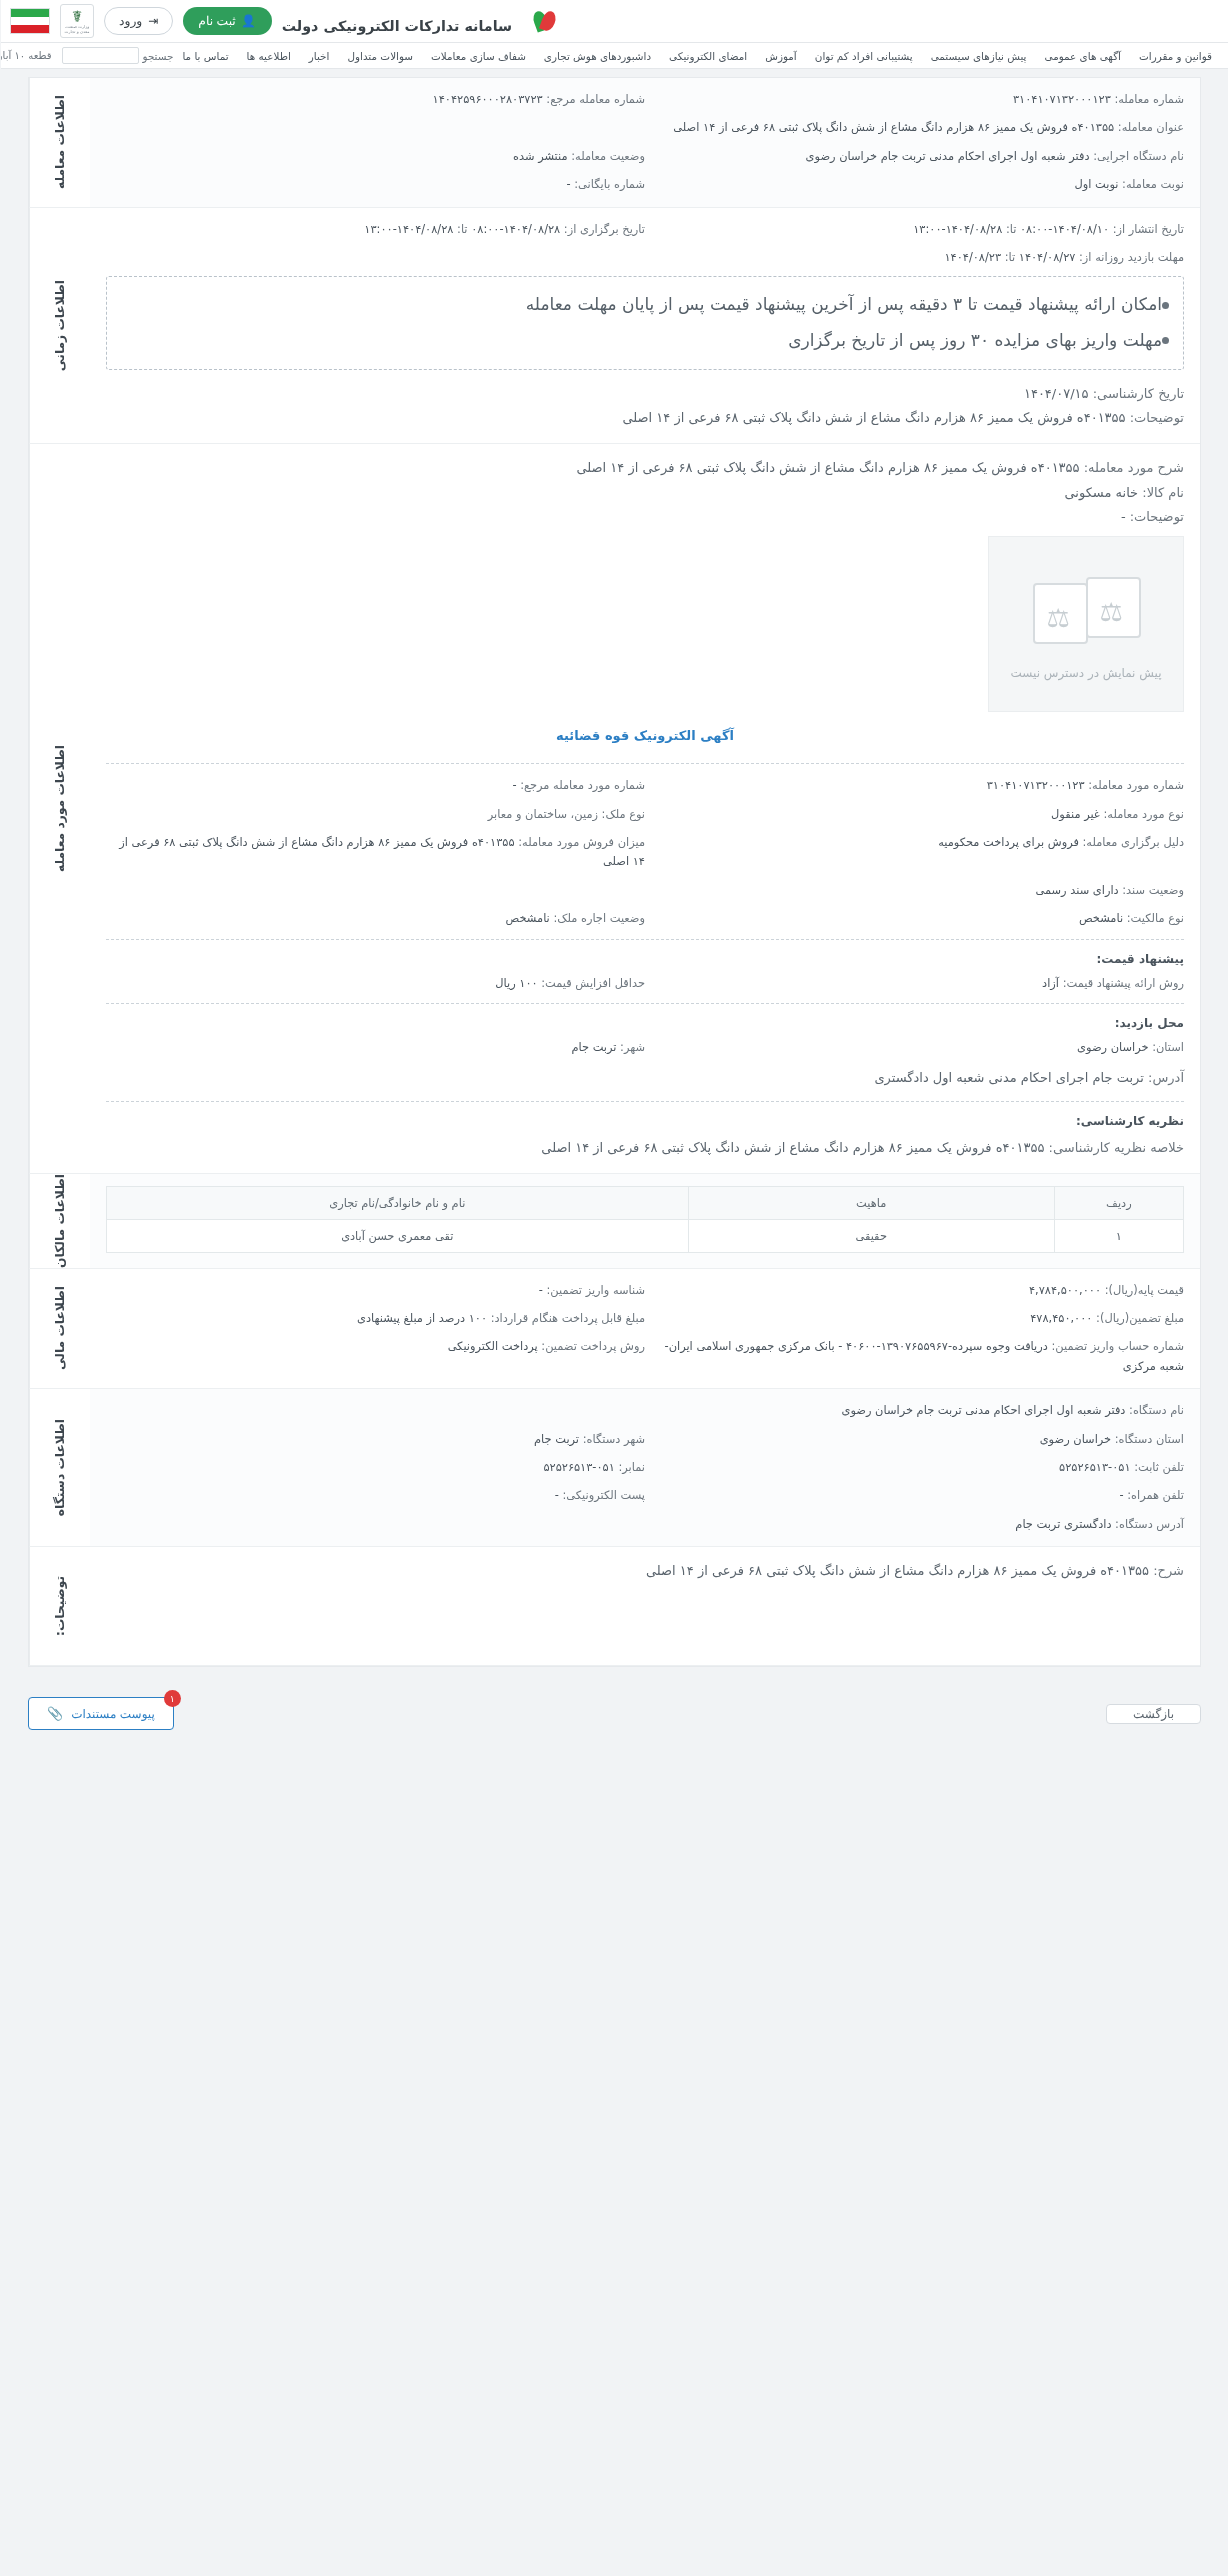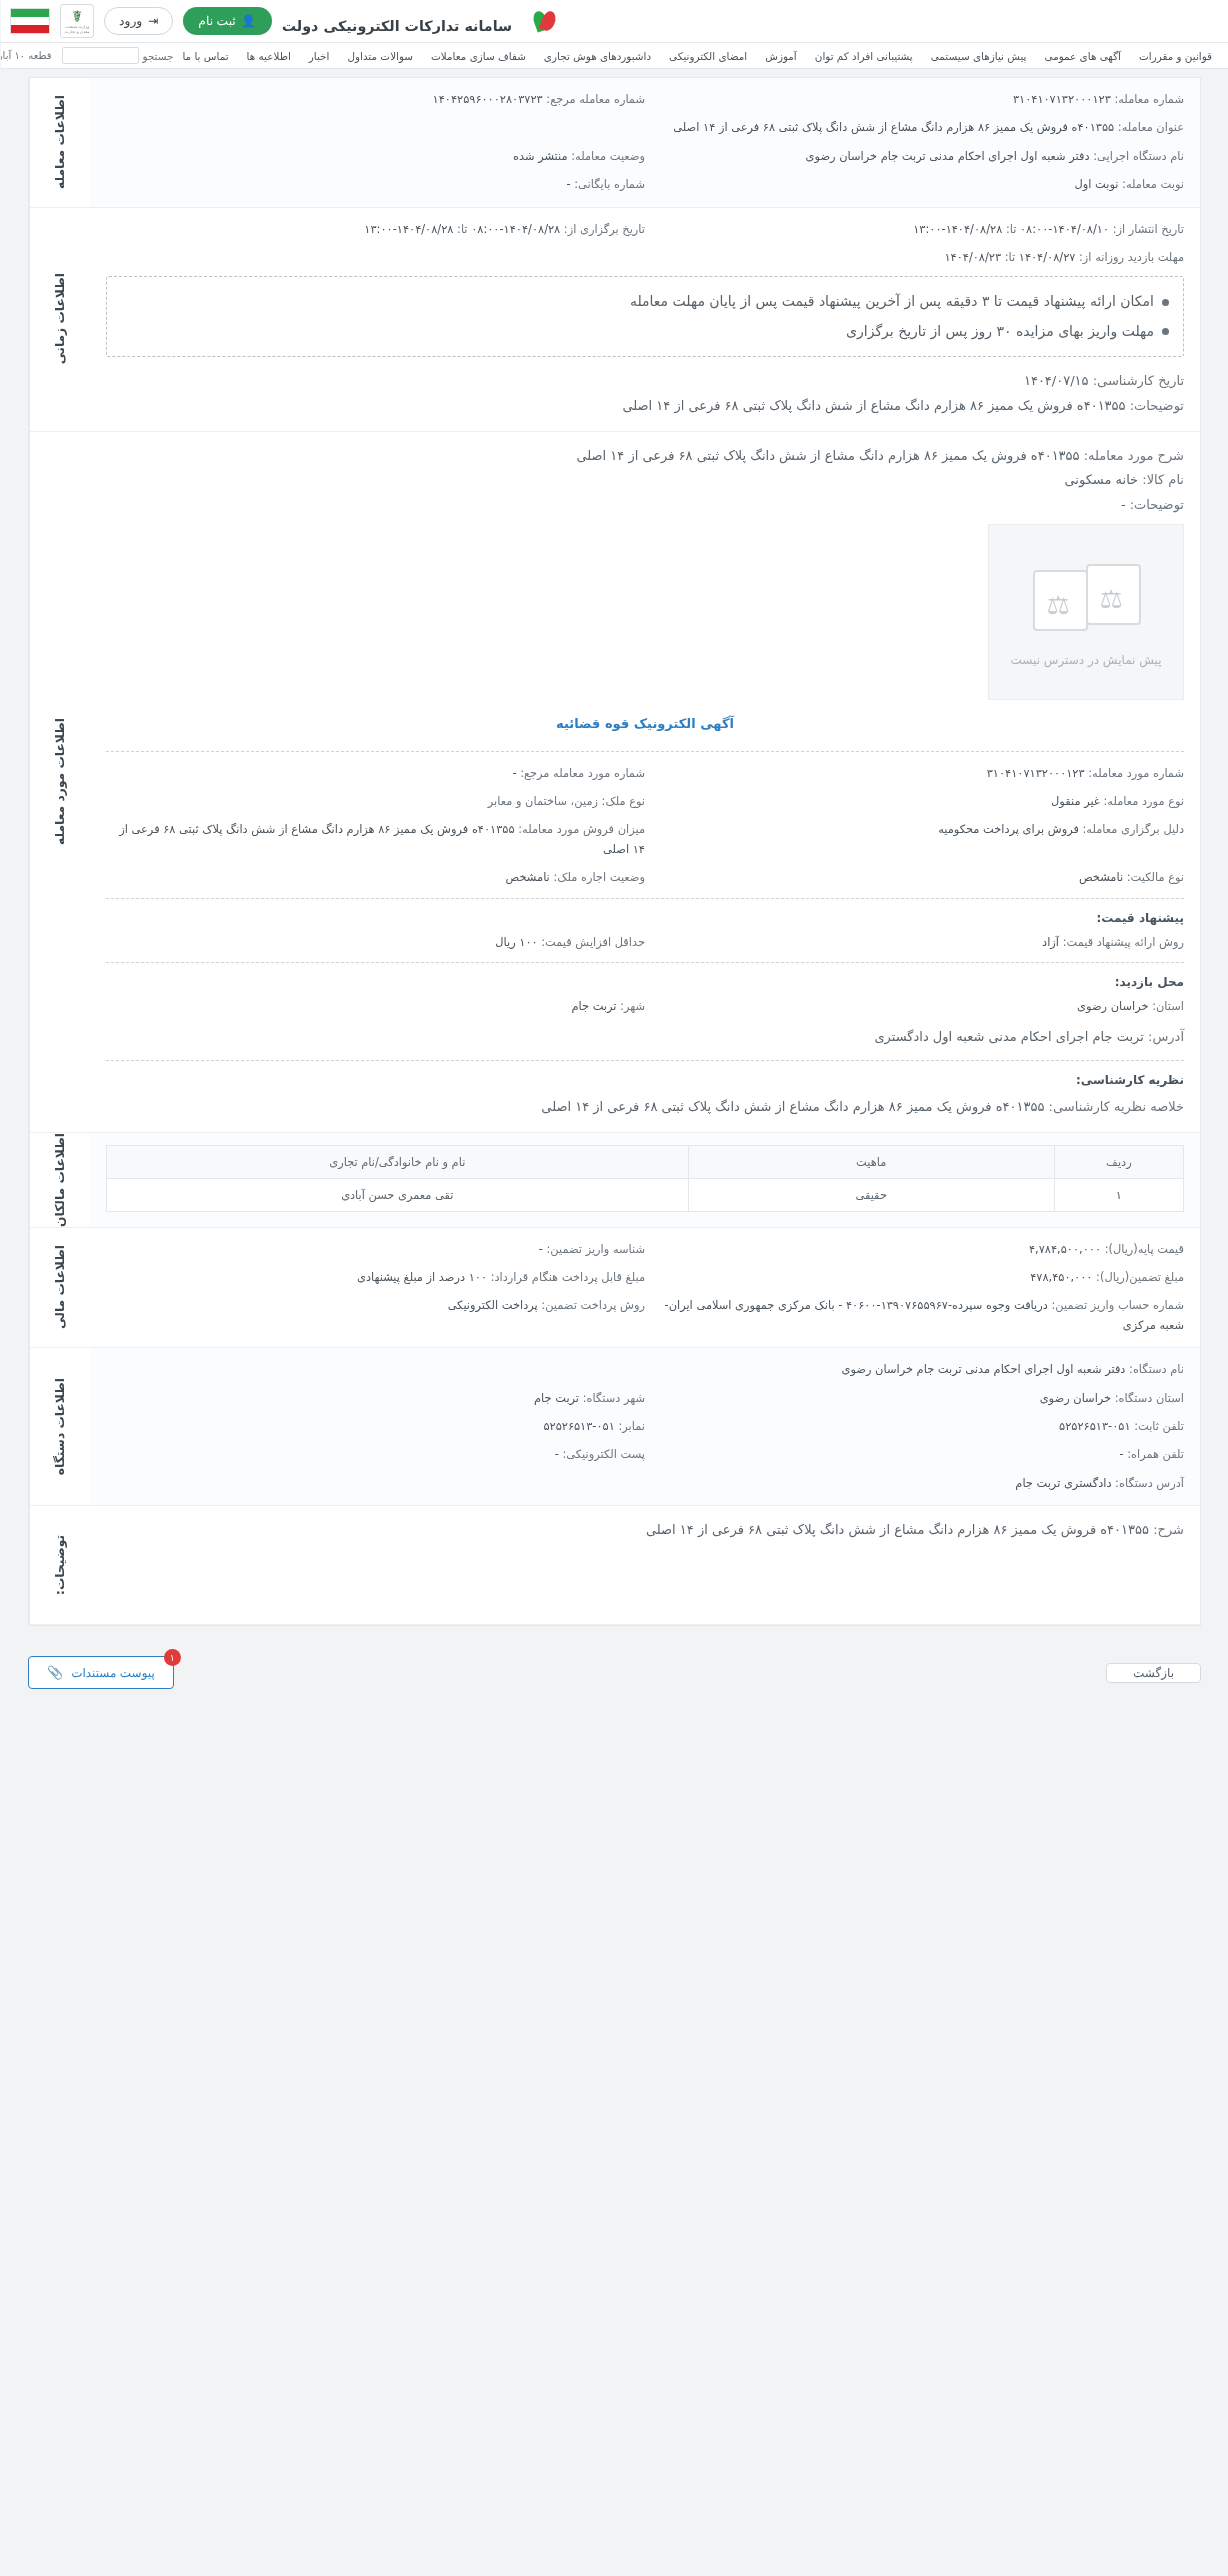--- a/index.html
+++ b/index.html
@@ -154,21 +154,21 @@
 
   
   .notice {
     border: 1px dashed #b9c2ca;
     border-radius: 3px;
     padding: 10px 14px;
     margin: 6px 0 12px 0;
     background: #fff;
   }
   .notice .nrow {
-    display: flex; align-items: center; gap: 8px; font-size: 14px;
+    display: flex; align-items: center; gap: 0; font-size: 17px;
     color: #566069; line-height: 2.1; justify-content: flex-start;
   }
   .bullet { width: 7px; height: 7px; border-radius: 50%; background: #6b757e; display: inline-block; flex: 0 0 7px; }
 
   
   .preview-wrap { display: flex; justify-content: flex-start; padding: 6px 0 10px 0; }
   .preview {
     width: 196px; height: 176px; background: #f4f6f7; border: 1px solid #eaedef;
     display: flex; flex-direction: column; align-items: center; justify-content: center;
     gap: 10px;
@@ -448,20 +448,26 @@
         </div>
       </div>
       <div class="row2">
         <div class="col">
           <span class="lbl">دلیل برگزاری معامله:</span>
           <span class="val">فروش برای پرداخت محکومیه</span>
         </div>
         <div class="col left">
           <span class="lbl">میزان فروش مورد معامله:</span>
           <span class="val">۴۰۱۳۵۵ه فروش یک ممیز ۸۶ هزارم دانگ مشاع از شش دانگ پلاک ثبتی ۶۸ فرعی از ۱۴ اصلی</span>
+        </div>
+      </div>
+      <div class="row2">
+        <div class="col">
+          <span class="lbl">وضعیت سند:</span>
+          <span class="val">دارای سند رسمی</span>
         </div>
       </div>
       <div class="row2">
         <div class="col">
           <span class="lbl">نوع مالکیت:</span>
           <span class="val">نامشخص</span>
         </div>
         <div class="col left">
           <span class="lbl">وضعیت اجاره ملک:</span>
           <span class="val">نامشخص</span>

